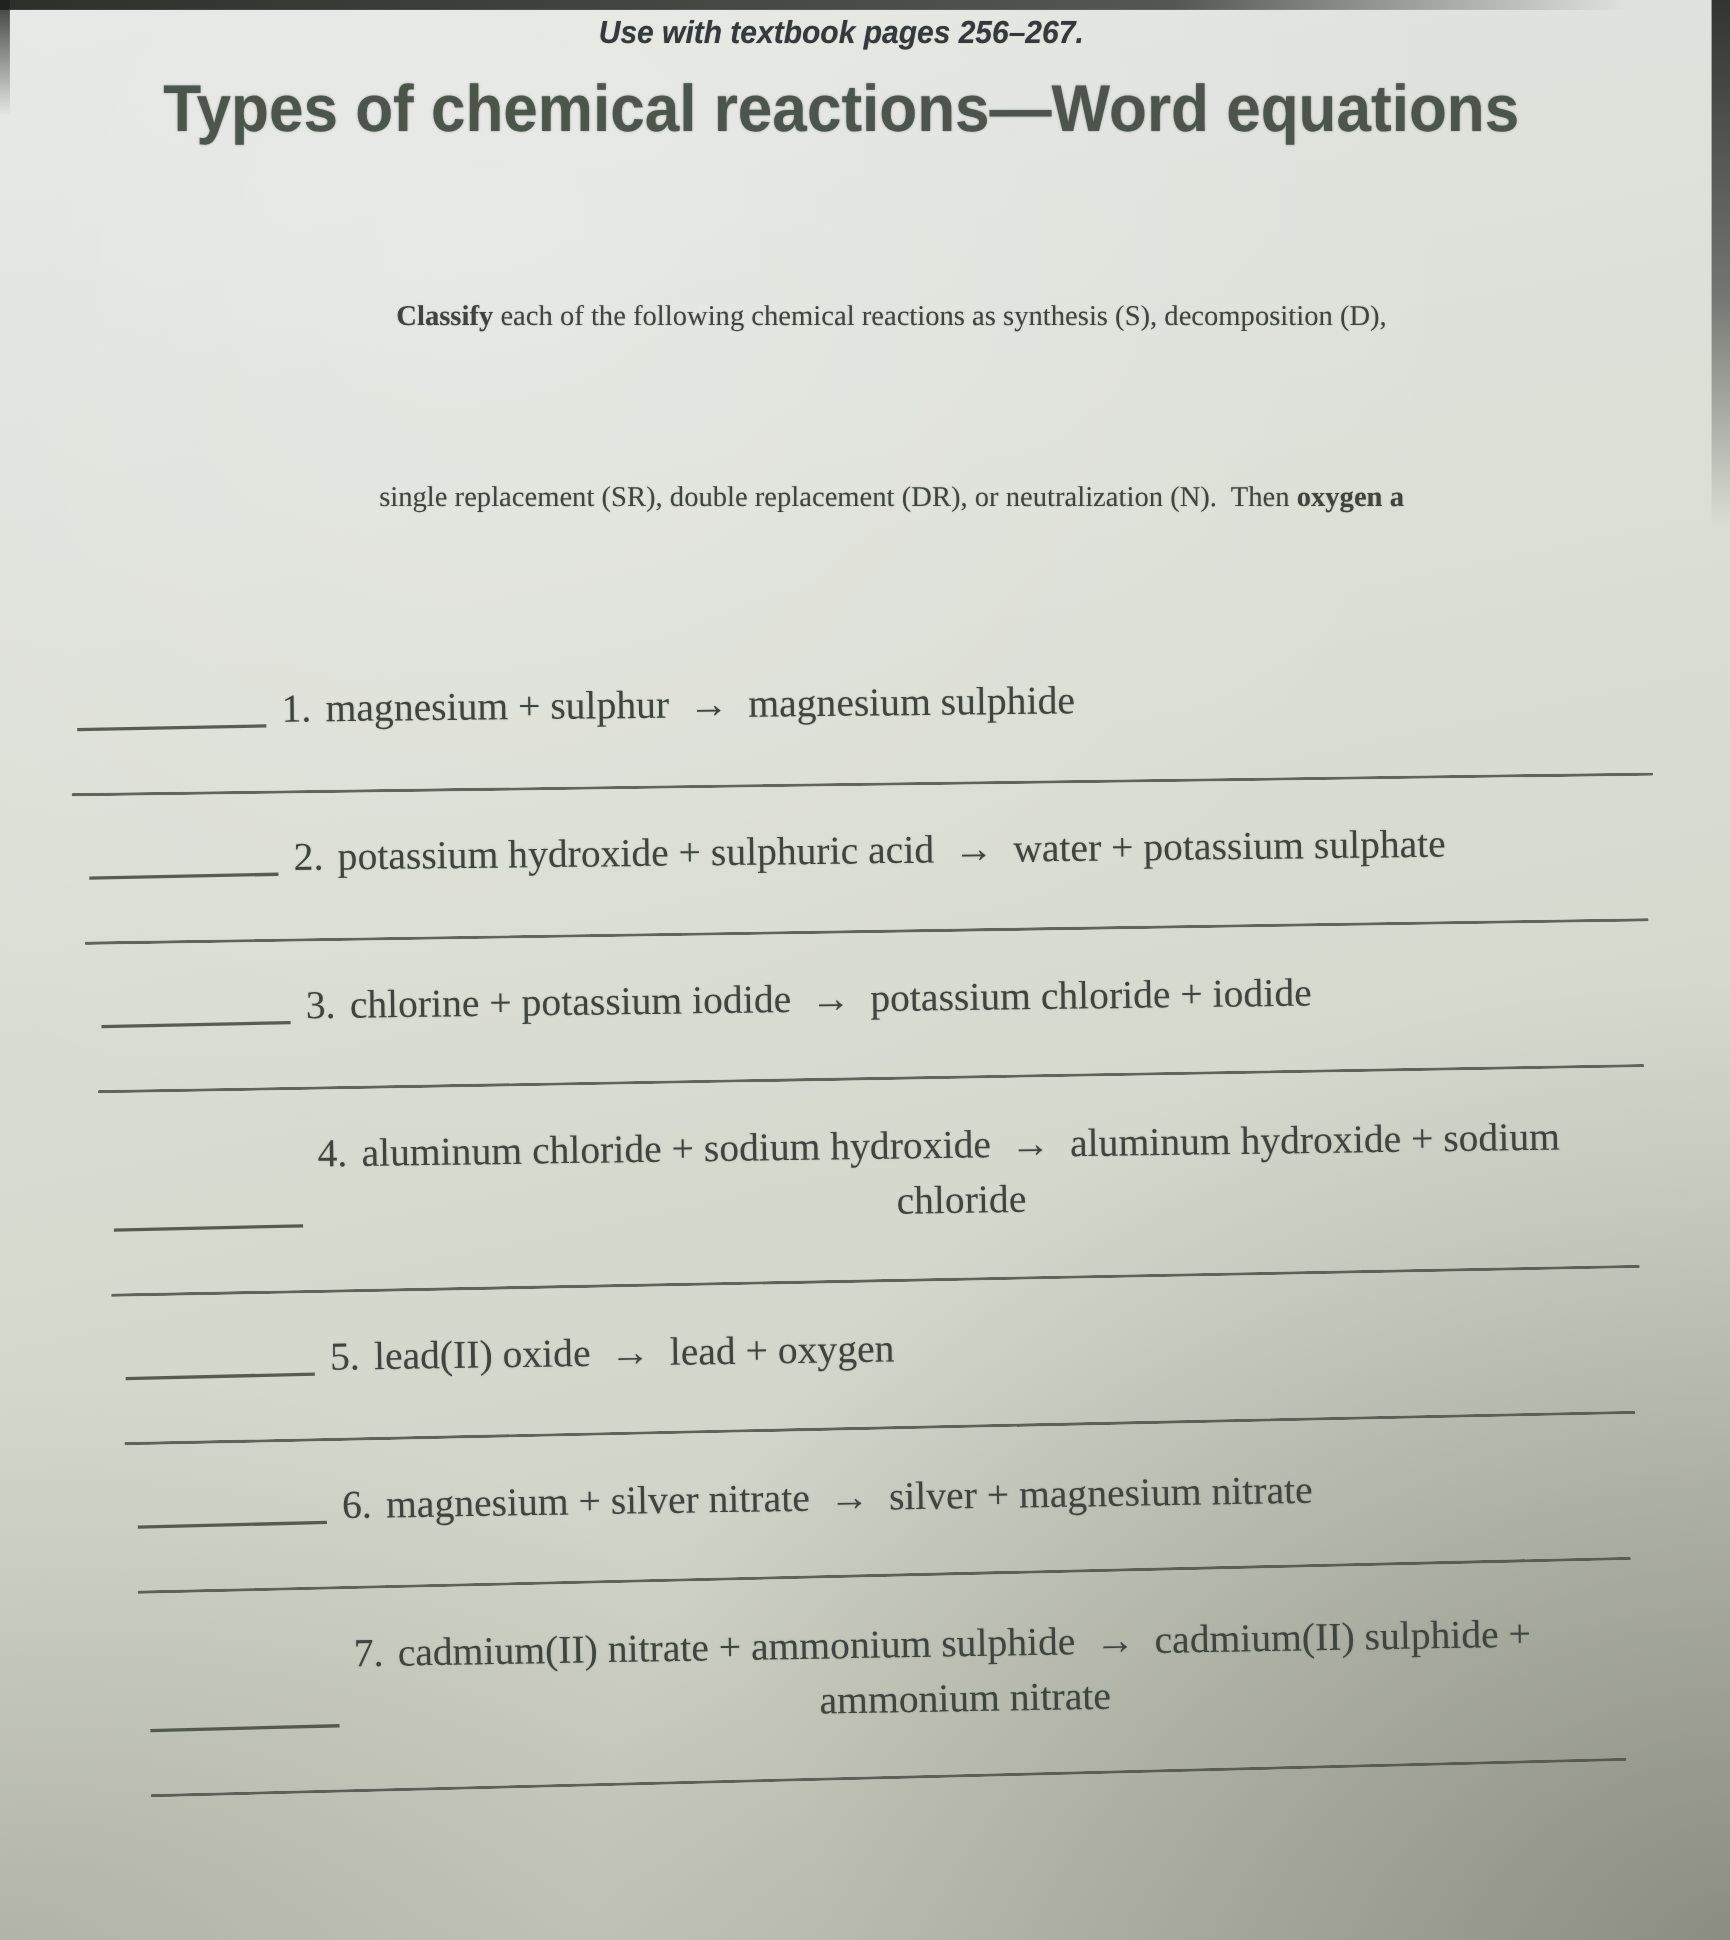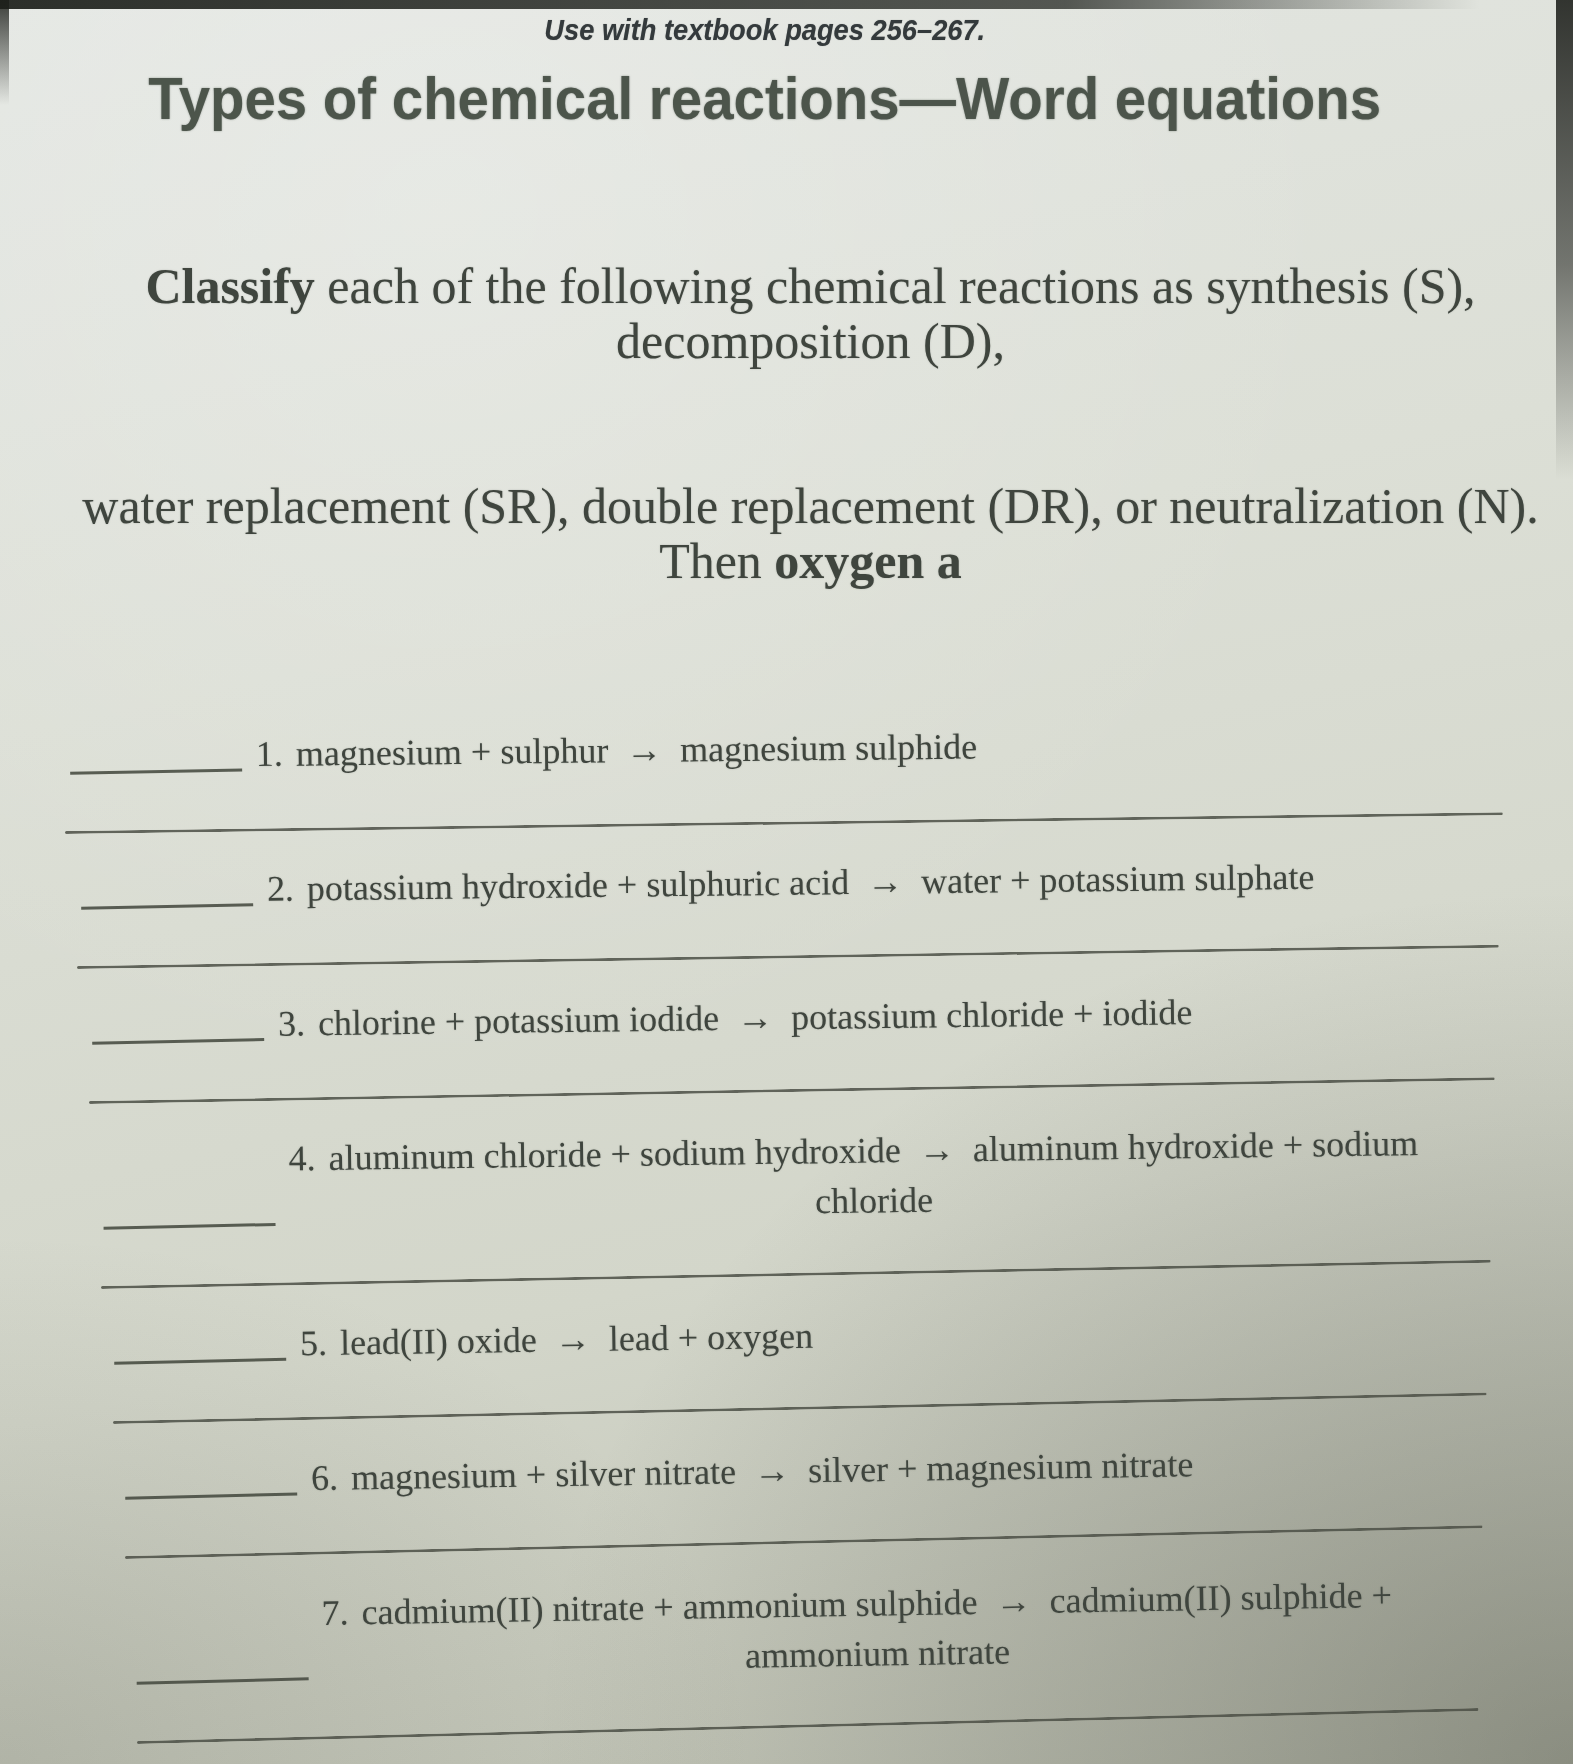--- a/index.html
+++ b/index.html
@@ -44,21 +44,21 @@
     margin-top: 20px;
     font-family: "Liberation Sans", sans-serif;
     font-weight: bold; font-size: 60px; line-height: 64px;
     color: rgba(70,79,69,0.92);
     transform: scaleX(0.94); transform-origin: left top;
     white-space: nowrap;
     text-shadow: 0 0 2px rgba(70,79,69,0.55);
   }
   .para {
     margin-top: 18px;
-    font-size: 50px; line-height: 55px;
+    font-size: 26px; line-height: 55px;
     white-space: pre-wrap;
   }
   .para b { font-weight: bold; }
 
   .item {
     display: flex;
     margin-top: 32px;
     margin-left: calc(22px + var(--k) * 11px);
     transform: rotate(calc(-0.6deg - var(--k) * 0.06deg));
     transform-origin: left center;
@@ -91,21 +91,21 @@
 
 <div class="sheet">
   <div class="content">
 
     <div class="meta">Use with textbook pages 256–267.</div>
 
     <div class="title">Types of chemical reactions—Word equations</div>
 
     <div class="para ink">
       <div><b>Classify</b><span> each of the following chemical reactions as synthesis (S), decomposition (D),</span></div>
-      <div><span>water replacement (SR), double replacement (DR), or neutralization (N).  Then </span><b>oxygen a</b></div>
+      <div><span>single replacement (SR), double replacement (DR), or neutralization (N).  Then </span><b>oxygen a</b></div>
     </div>
 
     <div class="item" style="--k:0">
       <span class="blank"></span>
       <span class="num ink">1.</span>
       <div>
         <div class="l1 ink">magnesium + sulphur  →  magnesium sulphide</div>
         <div class="l2 ink"></div>
       </div>
     </div>

